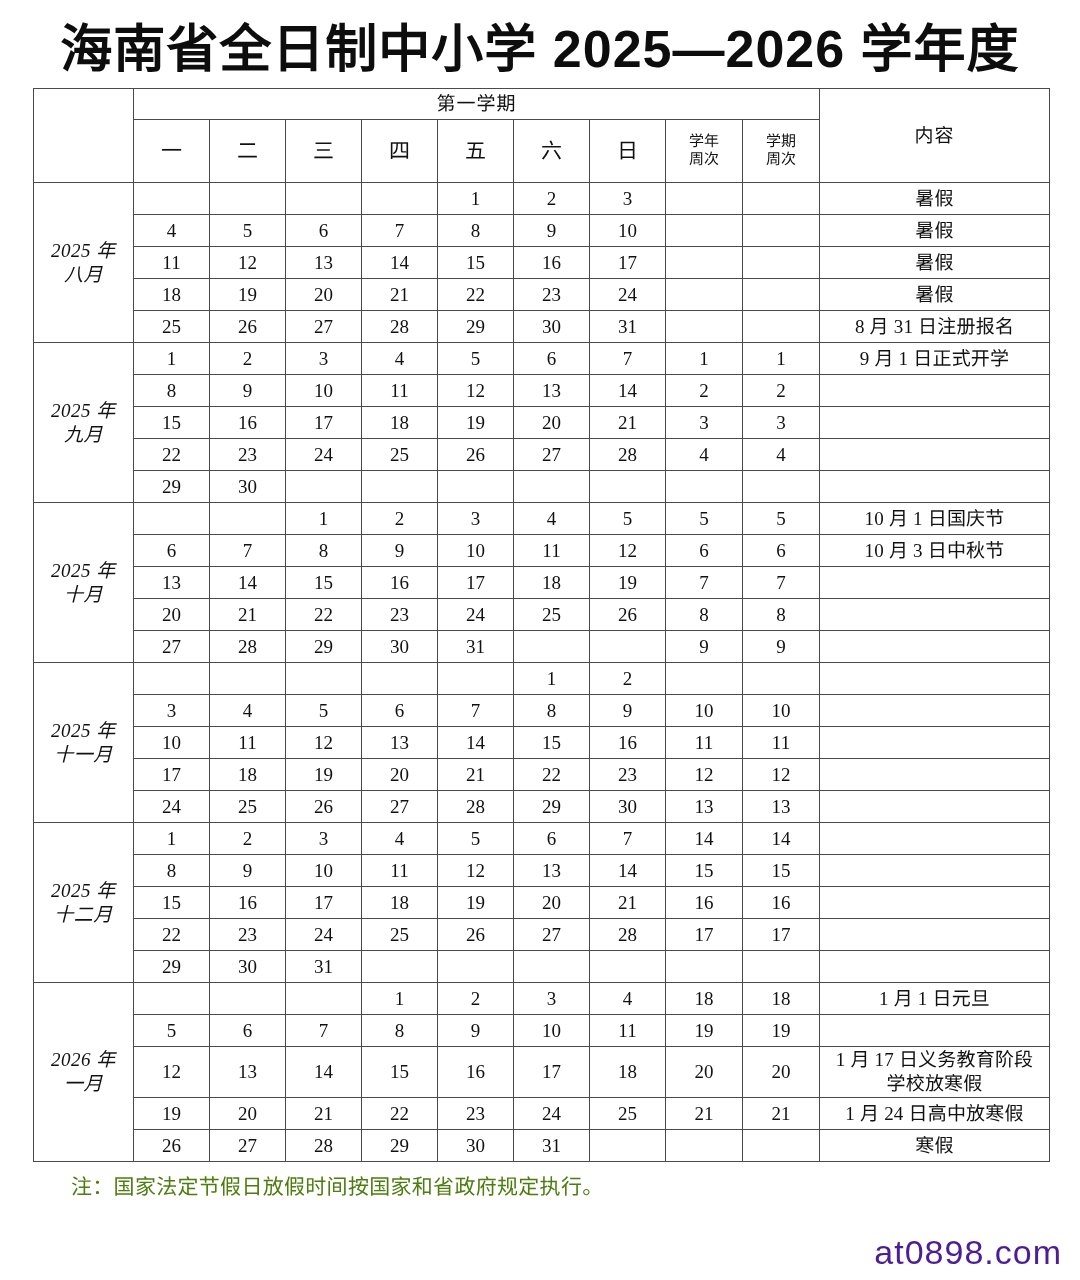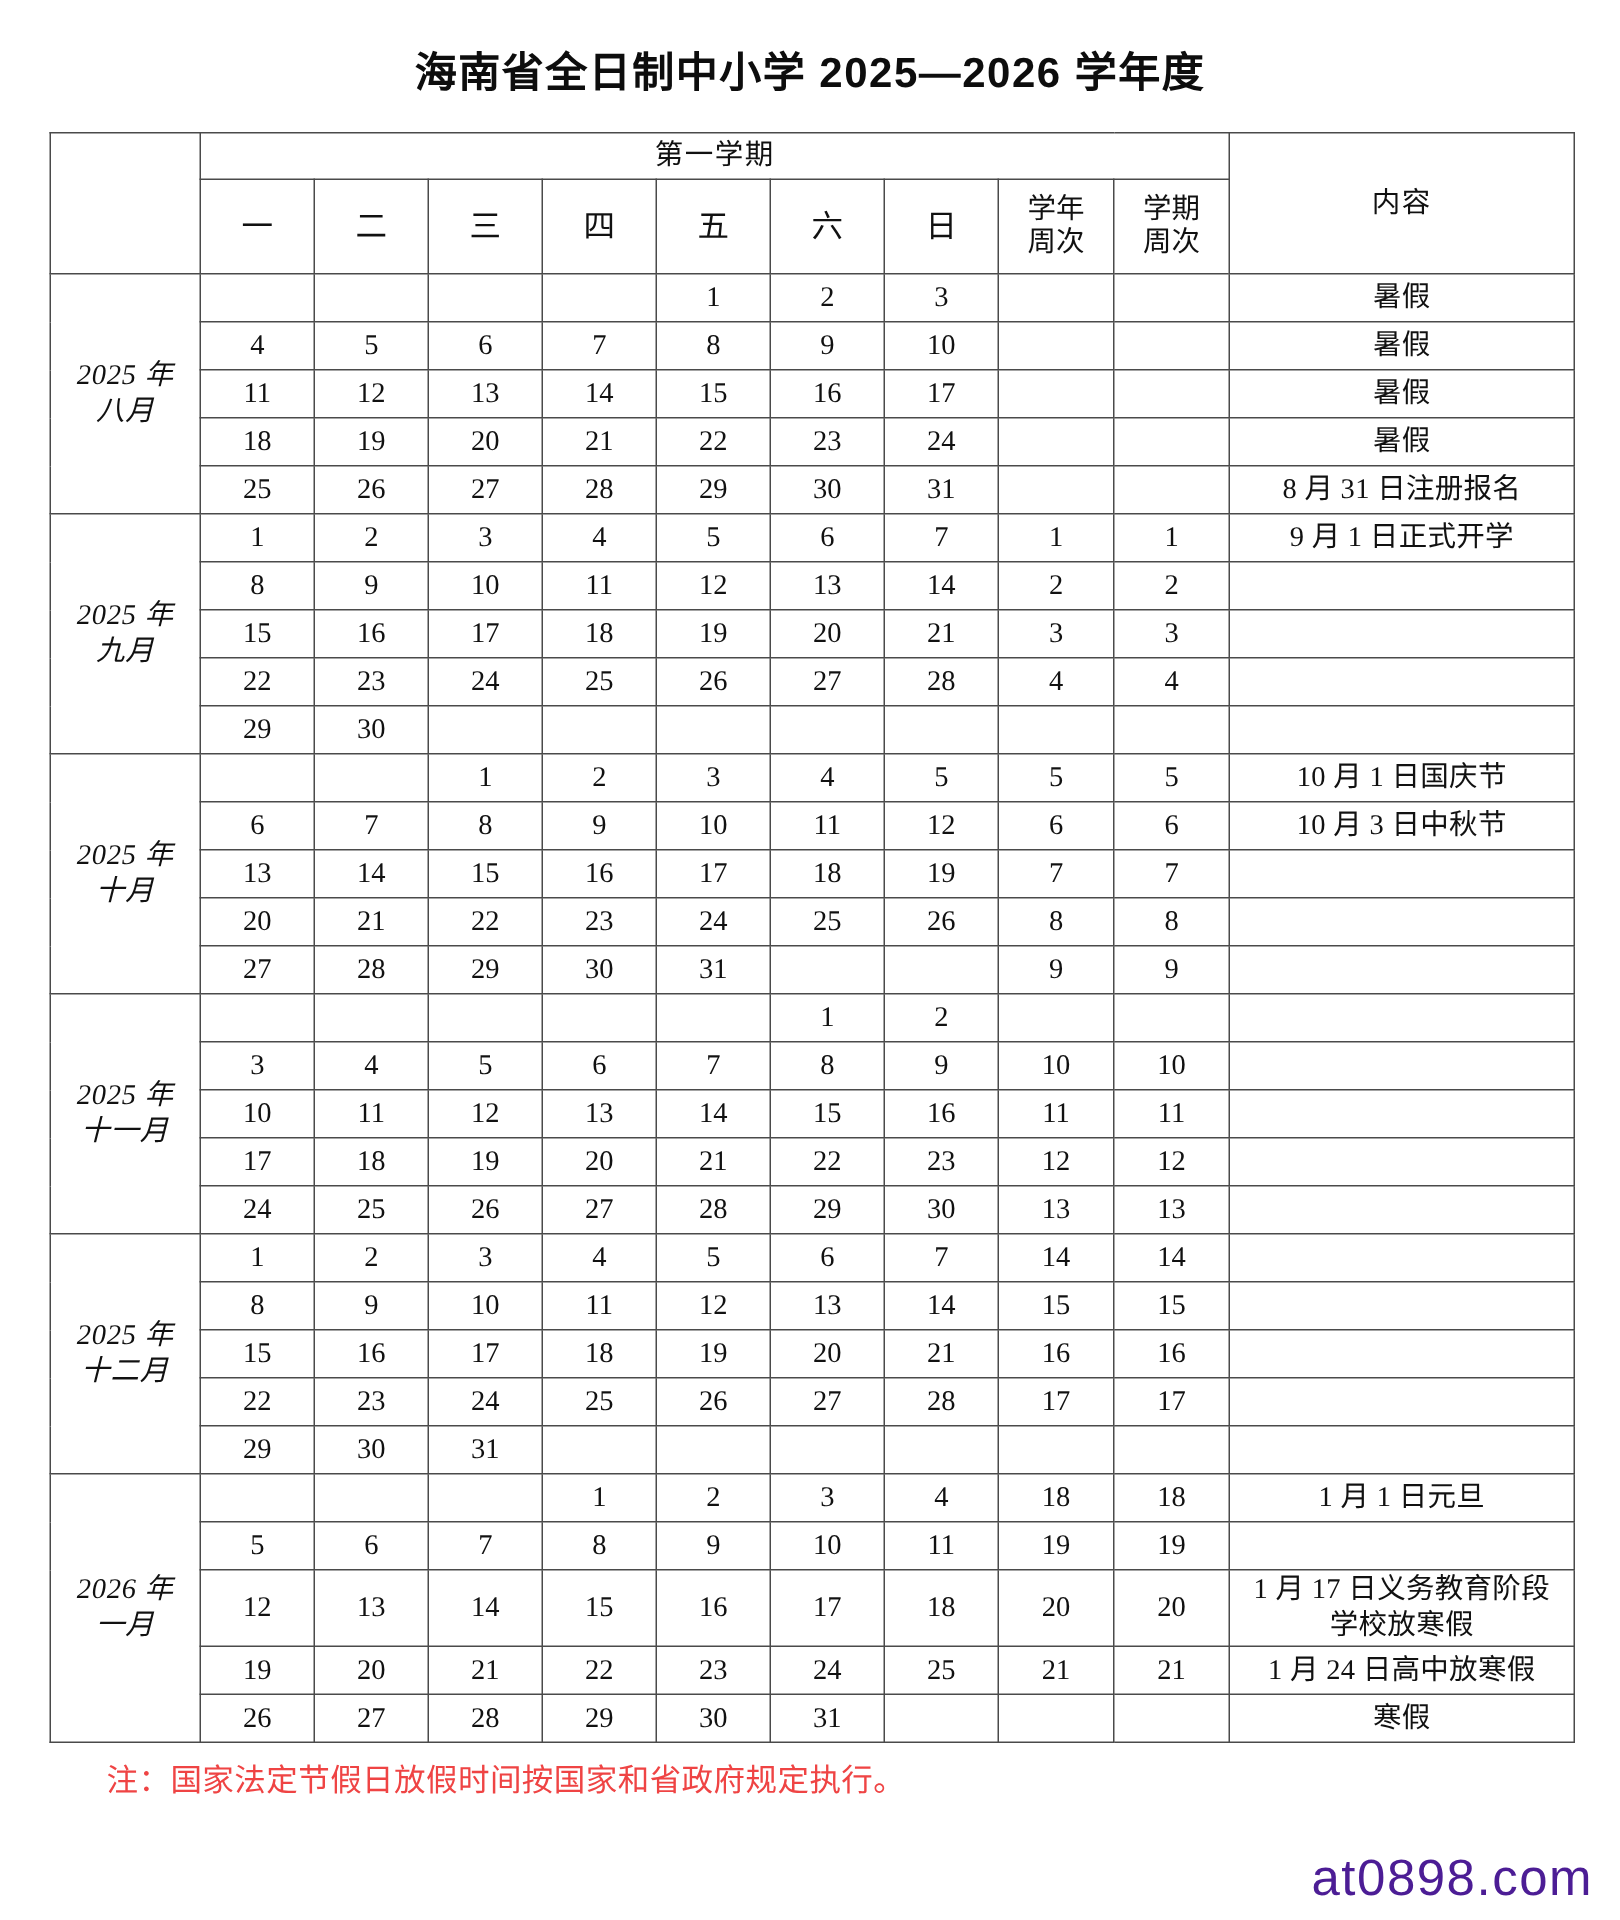--- a/index.html
+++ b/index.html
@@ -18,21 +18,21 @@
   }
 
   
   .title-block {
     padding-top: 24px;
     text-align: center;
   }
   .title-line {
     font-family: "Liberation Sans", "DejaVu Sans", sans-serif;
     font-weight: bold;
-    font-size: 28px;
+    font-size: 52px;
     line-height: 50px;
     letter-spacing: 1px;
     color: #0d0d0d;
     white-space: nowrap;
     text-align: center;
   }
 
   
   .cal-wrap {
     margin: 14px auto 0 auto;
@@ -67,21 +67,21 @@
   tr.semester-row th {
     height: 30px;
     font-size: 19px;
     letter-spacing: 1px;
   }
   tr.dow-row th {
     height: 62px;
     font-size: 21px;
   }
   tr.dow-row th.two-line {
-    font-size: 19px;
+    font-size: 15px;
     line-height: 1.18;
   }
 
   td.month-cell {
     font-size: 20px;
     line-height: 1.5;
     letter-spacing: 0.5px;
     font-style: italic;
   }
   td.day-cell {
@@ -106,21 +106,21 @@
 
   
   tr.tall td { height: 50px; }
 
   
   .footer-note {
     margin: 12px auto 0 auto;
     width: 1014px;
     font-size: 21px;
     line-height: 1.3;
-    color: #ef4444;
+    color: #4d7c0f;
     padding-left: 38px;
     box-sizing: border-box;
     letter-spacing: 0.3px;
   }
 
   .watermark {
     position: absolute;
     right: 18px;
     bottom: 8px;
     font-family: "Liberation Sans", "DejaVu Sans", sans-serif;

